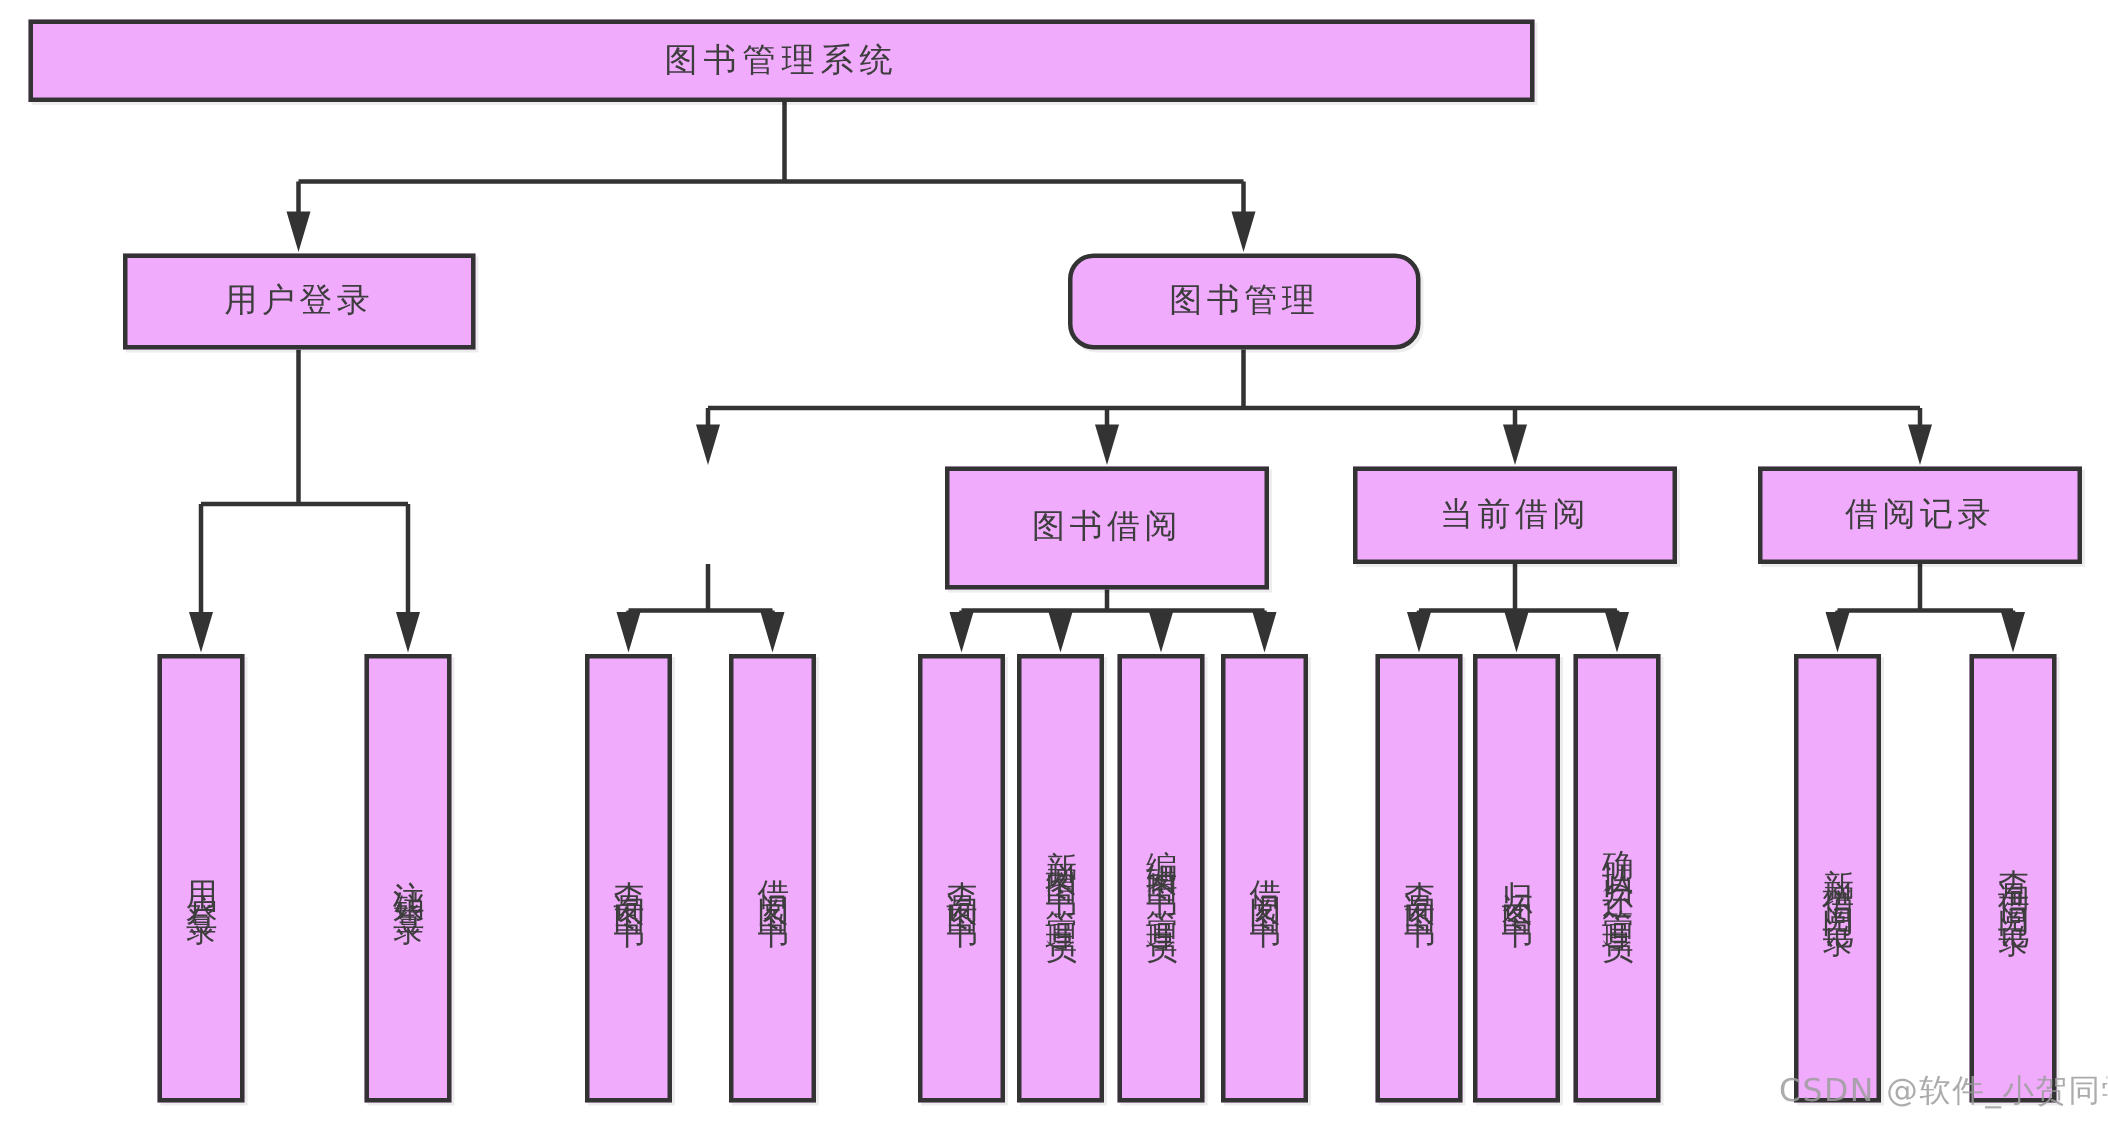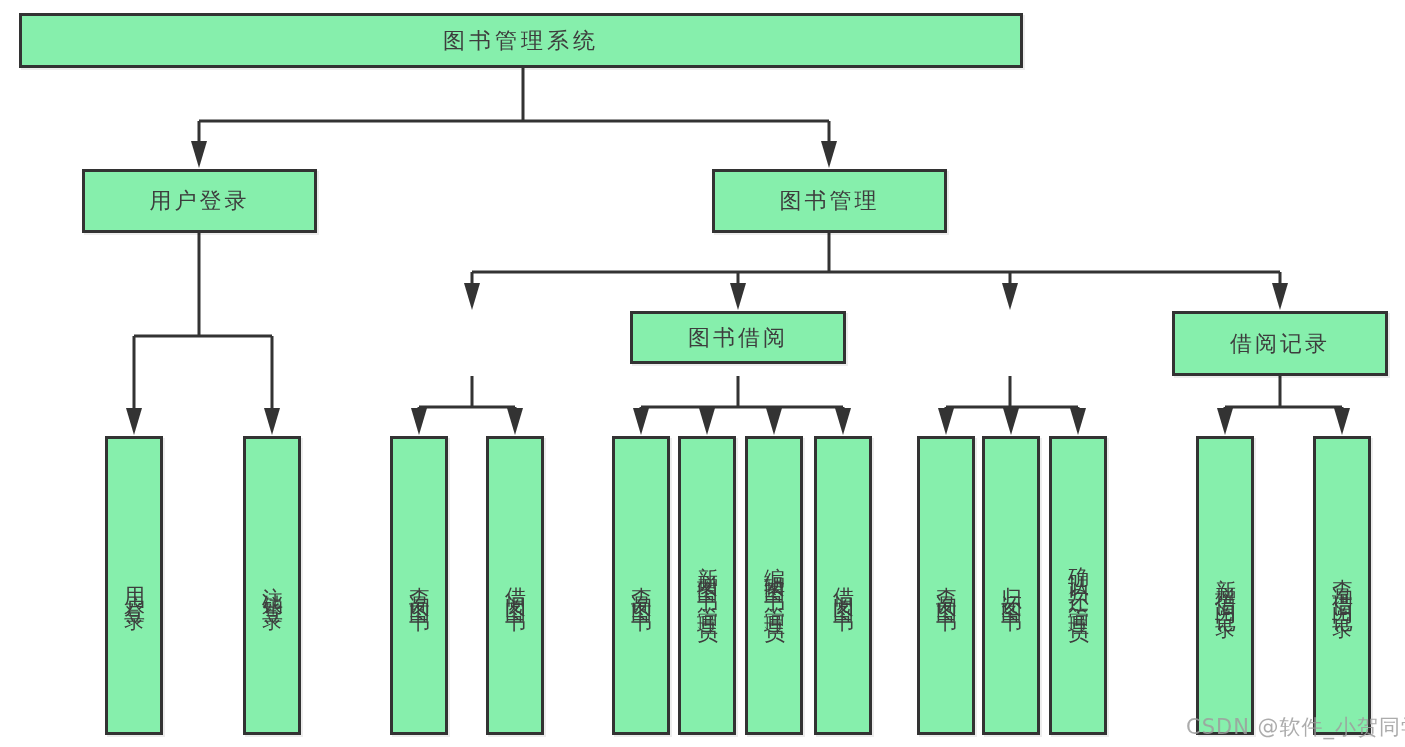--- a/index.html
+++ b/index.html
@@ -19,21 +19,21 @@
     position: absolute;
     left: 0; top: 0;
     width: 1405px;
     height: 747px;
     z-index: 1;
   }
   .node {
     position: absolute;
     box-sizing: border-box;
     border: 3px solid #333333;
-    background: #86efac;
+    background: #f0abfc;
     display: flex;
     align-items: center;
     justify-content: center;
     z-index: 2;
     box-shadow: 2px 2px 0 rgba(0,0,0,0.07);
   }
   .node .lbl {
     color: #3d3d3d;
     white-space: nowrap;
   }
@@ -108,26 +108,29 @@
     </g>
   </svg>
 
   <div class="node hnode root-node" style="left:19px; top:13px; width:1004px; height:55px;">
     <span class="lbl">图书管理系统</span>
   </div>
 
   <div class="node hnode" style="left:82px; top:169px; width:235px; height:64px;">
     <span class="lbl">用户登录</span>
   </div>
-  <div class="node hnode" style="left:712px; top:169px; width:235px; height:64px;">
+  <div class="node hnode" style="left:712px; top:169px; width:235px; height:64px;border-radius:17px;">
     <span class="lbl">图书管理</span>
   </div>
 
-  <div class="node hnode" style="left:630px; top:311px; width:216px; height:53px;">
+  <div class="node hnode" style="left:630px; top:311px; width:216px; height:82px;">
     <span class="lbl">图书借阅</span>
+  </div>
+  <div class="node hnode" style="left:902px; top:311px; width:216px; height:65px;">
+    <span class="lbl">当前借阅</span>
   </div>
   <div class="node hnode" style="left:1172px; top:311px; width:216px; height:65px;">
     <span class="lbl">借阅记录</span>
   </div>
 
   <div class="node leaf" style="left:105px;">
     <span class="lbl">用户登录</span>
   </div>
   <div class="node leaf" style="left:243px;">
     <span class="lbl">注销登录</span>

